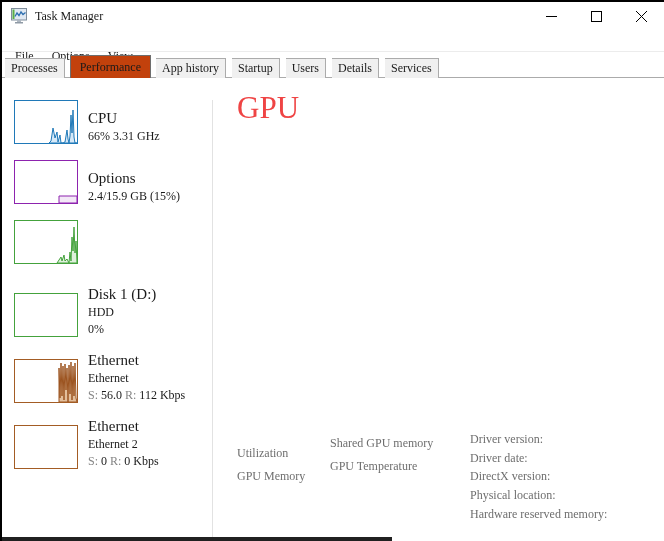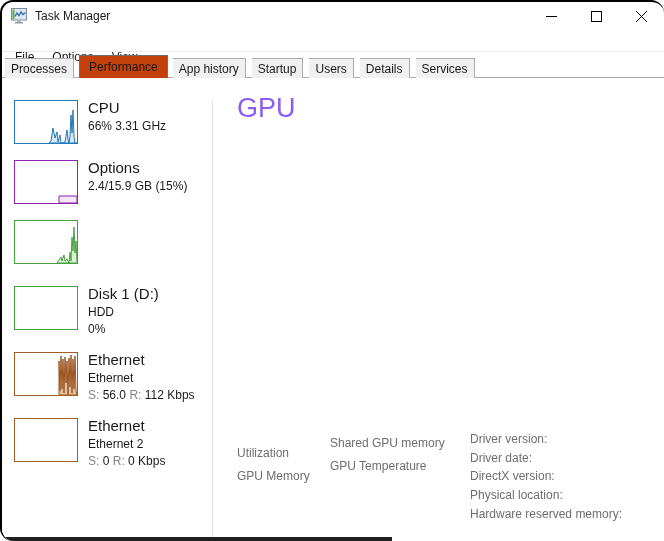--- a/index.html
+++ b/index.html
@@ -1,20 +1,20 @@
 <!DOCTYPE html>
 <html><head>
 <meta charset="utf-8">
 <style>
   html,body{margin:0;padding:0;background:#fff;}
   .window{
     position:relative;width:664px;height:541px;box-sizing:border-box;
     border-top:2px solid #000;border-left:2px solid #000;
     background:#fff;overflow:hidden;
-    font-family:Liberation Sans, sans-serif;color:#1a1a1a;border-radius:13px;
+    font-family:Liberation Serif, serif;color:#1a1a1a;
   }
   
   .titlebar{position:absolute;left:0;top:0;width:100%;height:28px;display:flex;align-items:center;}
   .app-icon{margin-left:9px;width:16px;height:16px;flex:0 0 auto;}
   .title-text{margin-left:8px;font-size:12px;}
   .controls{position:absolute;right:0;top:0;height:28px;display:flex;}
   .ctl-btn{width:45px;height:28px;display:flex;align-items:center;justify-content:center;background:transparent;border:0;padding:0;}
   
   .menubar{position:absolute;left:0;top:44px;height:21px;display:flex;align-items:center;padding-left:4px;}
   .menu-item{font-size:12px;padding:0 9px;height:21px;display:flex;align-items:center;}
@@ -25,33 +25,33 @@
   .tab{font-size:12px;display:flex;align-items:center;justify-content:center;
        margin-top:6px;height:20px;padding:0 6px;background:#f0f0f0;
        border:1px solid #ababab;border-bottom:none;border-left:none;box-sizing:border-box;position:relative;z-index:1;}
   .tab:first-child{border-left:1px solid #ababab;}
   .tab.active{margin-top:3px;height:23px;padding:0 9px;background:#c2410c;
        border:1px solid #6e6e6e;border-bottom:none;z-index:2;margin-left:-1px;margin-right:-1px;}
   
   .content{position:absolute;left:0;top:76px;width:100%;height:465px;background:#fff;}
   .divider{position:absolute;left:210px;top:22px;width:1px;height:439px;background:#e2e2e2;}
   
-  .perf-item{position:absolute;left:12px;display:flex;}
+  .perf-item{position:absolute;left:12px;display:flex;align-items:flex-end;}
   .thumb{width:64px;height:44px;box-sizing:border-box;border:1px solid;background:#fff;margin-top:2px;flex:0 0 auto;}
   .thumb svg{display:block;width:100%;height:100%;}
   .meta{margin-left:10px;}
   .pi-title{font-size:15px;line-height:20px;white-space:nowrap;}
   .pi-line{font-size:12px;line-height:16.5px;white-space:nowrap;}
   .dim{color:#848484;}
   .item-cpu  .thumb{border-color:#2079b8;}
   .item-mem  .thumb{border-color:#8d23ae;}
   .item-disk .thumb{border-color:#44a23c;}
   .item-net  .thumb{border-color:#a35c24;}
   
-  .gpu-title{position:absolute;left:235px;top:15px;font-size:27px;line-height:30px;color:#8b5cf6;}
+  .gpu-title{position:absolute;left:235px;top:15px;font-size:31px;line-height:30px;color:#ef4444;}
   .lbl-col{position:absolute;color:#6e6e6e;font-size:12px;}
   .col1{left:235px;top:364px;}
   .col2{left:328px;top:354px;}
   .col1 div,.col2 div{line-height:23px;}
   .col3{left:468px;top:352px;}
   .col3 div{line-height:18.7px;}
   .bottom-strip{position:absolute;left:0;top:535px;width:390px;height:6px;background:#202020;}
 </style>
 </head>
 <body>

